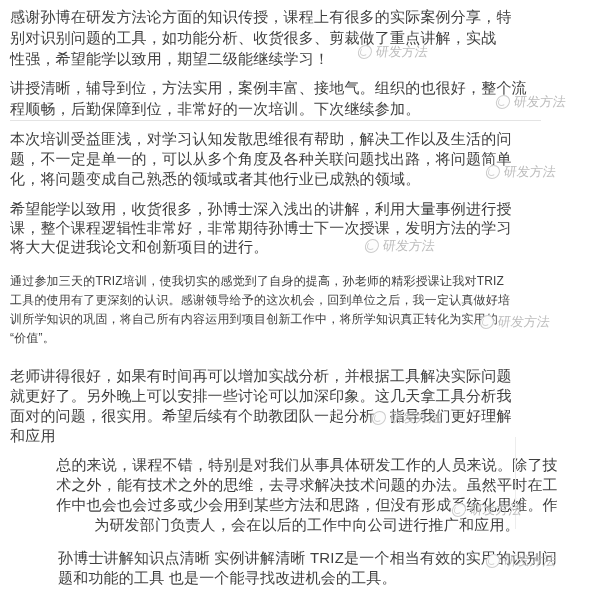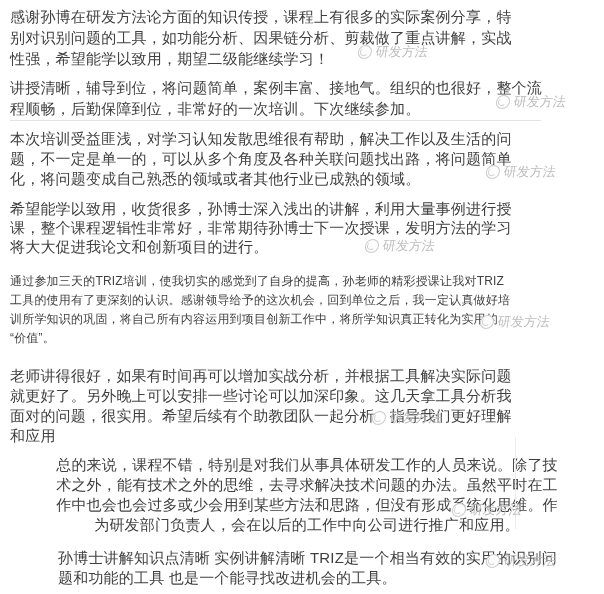--- a/index.html
+++ b/index.html
@@ -58,23 +58,23 @@
     position:absolute;left:515px;top:437px;width:1px;height:92px;
     background:#ededed;
   }
 </style>
 </head>
 <body>
 
 <div class="page">
 
   <div class="review p1">感谢孙博在研发方法论方面的知识传授，课程上有很多的实际案例分享，特
-别对识别问题的工具，如功能分析、因果链分析、剪裁做了重点讲解，实战
+别对识别问题的工具，如功能分析、收货很多、剪裁做了重点讲解，实战
 性强，希望能学以致用，期望二级能继续学习！</div>
-  <div class="review p2">讲授清晰，辅导到位，将问题简单，案例丰富、接地气。组织的也很好，整个流
+  <div class="review p2">讲授清晰，辅导到位，方法实用，案例丰富、接地气。组织的也很好，整个流
 程顺畅，后勤保障到位，非常好的一次培训。下次继续参加。</div>
 
   <div class="divider"></div>
 
   <div class="review p3">本次培训受益匪浅，对学习认知发散思维很有帮助，解决工作以及生活的问
 题，不一定是单一的，可以从多个角度及各种关联问题找出路，将问题简单
 化，将问题变成自己熟悉的领域或者其他行业已成熟的领域。</div>
   <div class="review p4">希望能学以致用，收货很多，孙博士深入浅出的讲解，利用大量事例进行授
 课，整个课程逻辑性非常好，非常期待孙博士下一次授课，发明方法的学习
 将大大促进我论文和创新项目的进行。</div>

